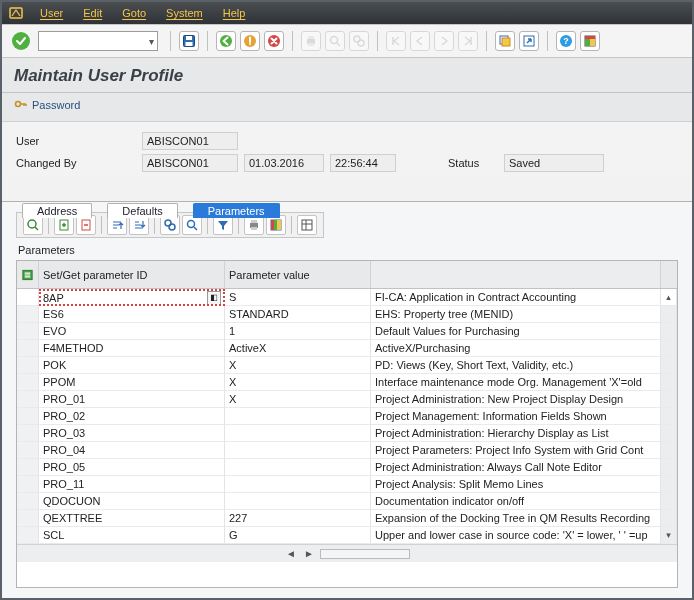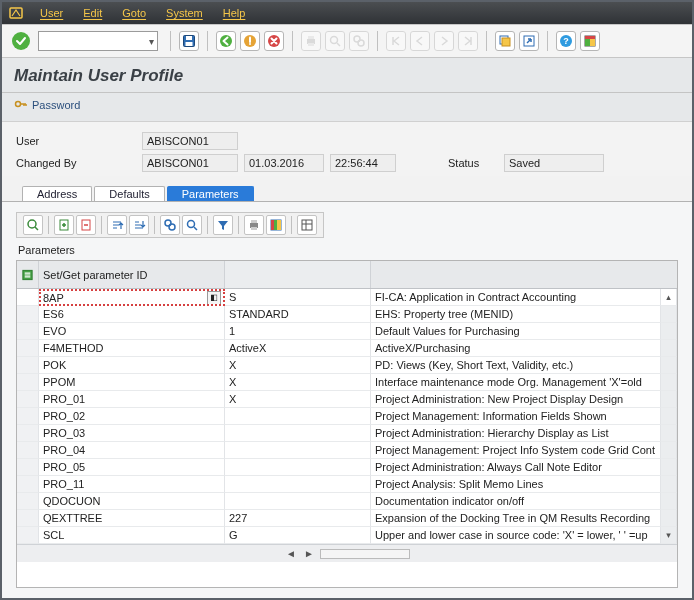--- a/index.html
+++ b/index.html
@@ -23,21 +23,21 @@
   .sub-action { background: #e6e8ea; padding: 4px 12px 10px 12px; border-bottom: 1px solid #d0d0d0; display:flex; align-items:flex-end; gap:4px; color:#2b4f7d; cursor:pointer;}
   .sub-action .key-icon { width:14px;height:14px; }
   
   .hdr-fields { padding: 8px 14px 2px 14px; background:#f3f3f3; }
   .hdr-row { display:flex; align-items:center; height:22px; gap:6px; }
   .hdr-row .lbl { width: 120px; color:#222; }
   .hdr-row .val { border:1px solid #b0b0b0; background:#fff; height:18px; padding:0 4px; display:flex; align-items:center; color:#222; }
   .hdr-row .ro { background:#eeeeee; border:1px solid #cfcfcf; }
   
   .tabstrip { display:flex; align-items:flex-end; padding: 10px 20px 0 20px; border-bottom:1px solid #b2b2b2; background:#f2f2f2; }
-  .tab { border:1px solid #b2b2b2; border-bottom:none; background:#fff; padding:1px 14px; margin-right:2px; border-radius:2px 2px 0 0; cursor:pointer; color:#223; position:relative; top:0;}
+  .tab { border:1px solid #b2b2b2; border-bottom:none; background:#fff; padding:1px 14px; margin-right:15px; border-radius:2px 2px 0 0; cursor:pointer; color:#223; position:relative; top:17px;}
   .tab.active { background:#2a7bd9; color:#fff; border-color:#2a7bd9; }
   
   .tab-content { flex:1; background:#f5f6f7; padding:10px 14px; overflow:hidden; display:flex; flex-direction:column; }
   .inner-toolbar { border:1px solid #c6c6c6; background:#f1f1f1; height:26px; display:flex; align-items:center; gap:2px; padding:0 6px; width:max-content;}
   .itb-btn { width:20px;height:20px;display:flex;align-items:center;justify-content:center;border:1px solid #c4c4c4; background:#fff; border-radius:2px; cursor:pointer; }
   .itb-sep { width:1px;height:18px;background:#c0c0c0;margin:0 3px; }
   .section-label { margin:6px 2px 4px 2px; color:#222; }
   
   .grid { border:1px solid #b4b4b4; background:#fff; flex:1; overflow:hidden; display:flex; flex-direction:column; }
   .grid-header { display:grid; grid-template-columns: 22px 186px 146px 1fr 16px; background:#e7e9eb; border-bottom:1px solid #bfc2c6; height:28px; }
@@ -301,36 +301,37 @@
 
     <div class="grid">
       <div class="grid-header">
         <div class="gh-cell">
           <svg width="14" height="14" viewBox="0 0 14 14">
               <rect x="2" y="2" width="10" height="10" fill="#46a046" stroke="#2a7a2a"></rect>
               <path d="M4 5 L10 5 M4 7 L10 7 M4 9 L10 9" stroke="#fff" stroke-width="1.2"></path>
             </svg>
         </div>
         <div class="gh-cell">Set/Get parameter ID</div>
+        <div class="gh-cell">Parameter value</div>
         <div class="gh-cell scroll-col"></div>
       </div>
       <div class="grid-body" id="grid-body">
           <div class="gb-row row-active"><div class="gb-cell col-sel"></div><div class="gb-cell col-id">
               <span>8AP</span>
               <span class="pick-btn">◧</span>
             </div><div class="gb-cell">S</div><div class="gb-cell">FI-CA: Application in Contract Accounting</div><div class="gb-cell scroll-col scroll-up">▴</div></div>
           <div class="gb-row "><div class="gb-cell col-sel"></div><div class="gb-cell">ES6</div><div class="gb-cell">STANDARD</div><div class="gb-cell">EHS: Property tree (MENID)</div><div class="gb-cell scroll-col"></div></div>
           <div class="gb-row "><div class="gb-cell col-sel"></div><div class="gb-cell">EVO</div><div class="gb-cell">1</div><div class="gb-cell">Default Values for Purchasing</div><div class="gb-cell scroll-col"></div></div>
           <div class="gb-row "><div class="gb-cell col-sel"></div><div class="gb-cell">F4METHOD</div><div class="gb-cell">ActiveX</div><div class="gb-cell">ActiveX/Purchasing</div><div class="gb-cell scroll-col"></div></div>
           <div class="gb-row "><div class="gb-cell col-sel"></div><div class="gb-cell">POK</div><div class="gb-cell">X</div><div class="gb-cell">PD: Views (Key, Short Text, Validity, etc.)</div><div class="gb-cell scroll-col"></div></div>
           <div class="gb-row "><div class="gb-cell col-sel"></div><div class="gb-cell">PPOM</div><div class="gb-cell">X</div><div class="gb-cell">Interface maintenance mode Org. Management 'X'=old</div><div class="gb-cell scroll-col"></div></div>
           <div class="gb-row "><div class="gb-cell col-sel"></div><div class="gb-cell">PRO_01</div><div class="gb-cell">X</div><div class="gb-cell">Project Administration: New Project Display Design</div><div class="gb-cell scroll-col"></div></div>
           <div class="gb-row "><div class="gb-cell col-sel"></div><div class="gb-cell">PRO_02</div><div class="gb-cell"></div><div class="gb-cell">Project Management: Information Fields Shown</div><div class="gb-cell scroll-col"></div></div>
           <div class="gb-row "><div class="gb-cell col-sel"></div><div class="gb-cell">PRO_03</div><div class="gb-cell"></div><div class="gb-cell">Project Administration: Hierarchy Display as List</div><div class="gb-cell scroll-col"></div></div>
-          <div class="gb-row "><div class="gb-cell col-sel"></div><div class="gb-cell">PRO_04</div><div class="gb-cell"></div><div class="gb-cell">Project Management: Project Info System code Grid Cont</div><div class="gb-cell scroll-col"></div></div>
+          <div class="gb-row "><div class="gb-cell col-sel"></div><div class="gb-cell">PRO_04</div><div class="gb-cell"></div><div class="gb-cell">Project Parameters: Project Info System with Grid Cont</div><div class="gb-cell scroll-col"></div></div>
           <div class="gb-row "><div class="gb-cell col-sel"></div><div class="gb-cell">PRO_05</div><div class="gb-cell"></div><div class="gb-cell">Project Administration: Always Call Note Editor</div><div class="gb-cell scroll-col"></div></div>
           <div class="gb-row "><div class="gb-cell col-sel"></div><div class="gb-cell">PRO_11</div><div class="gb-cell"></div><div class="gb-cell">Project Analysis: Split Memo Lines</div><div class="gb-cell scroll-col"></div></div>
           <div class="gb-row "><div class="gb-cell col-sel"></div><div class="gb-cell">QDOCUON</div><div class="gb-cell"></div><div class="gb-cell">Documentation indicator on/off</div><div class="gb-cell scroll-col"></div></div>
           <div class="gb-row "><div class="gb-cell col-sel"></div><div class="gb-cell">QEXTTREE</div><div class="gb-cell">227</div><div class="gb-cell">Expansion of the Docking Tree in QM Results Recording</div><div class="gb-cell scroll-col"></div></div>
           <div class="gb-row "><div class="gb-cell col-sel"></div><div class="gb-cell">SCL</div><div class="gb-cell">G</div><div class="gb-cell">Upper and lower case in source code: 'X' = lower, ' ' =up</div><div class="gb-cell scroll-col scroll-down">▾</div></div>
         </div>
       <div class="hscroll">
         <span class="arrow">◄</span>
         <span class="arrow">►</span>
         <div class="track"></div>

